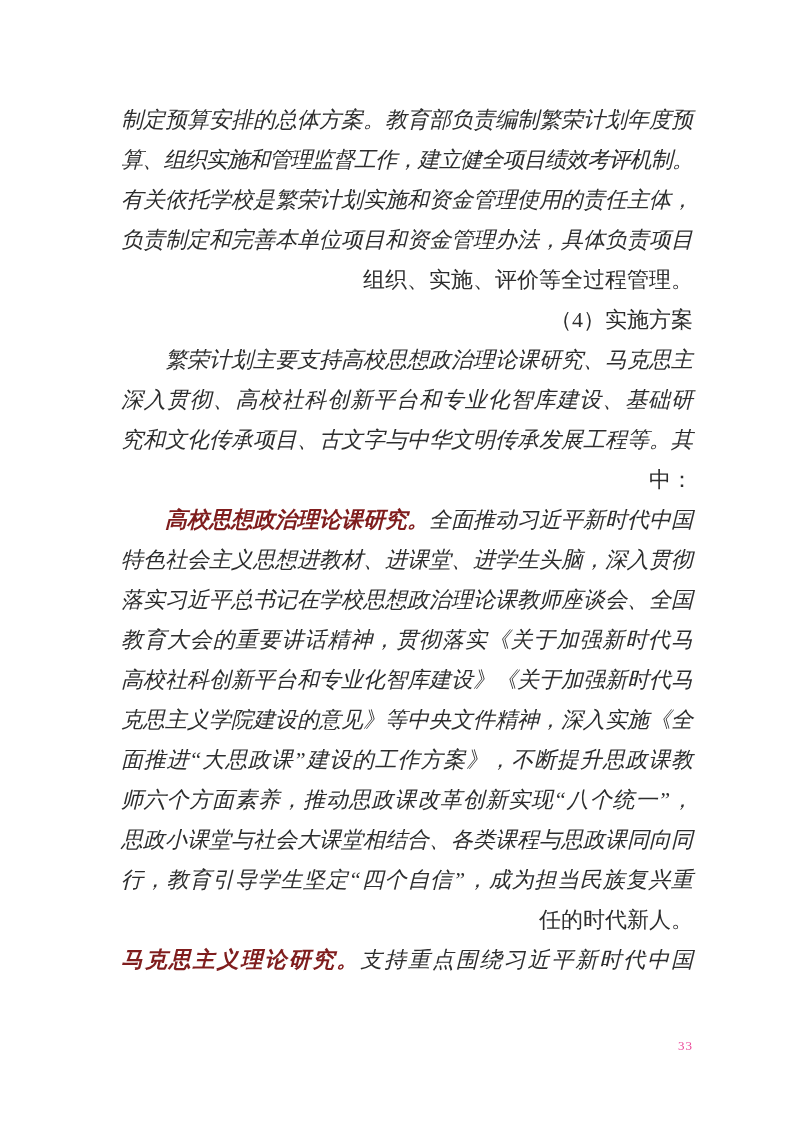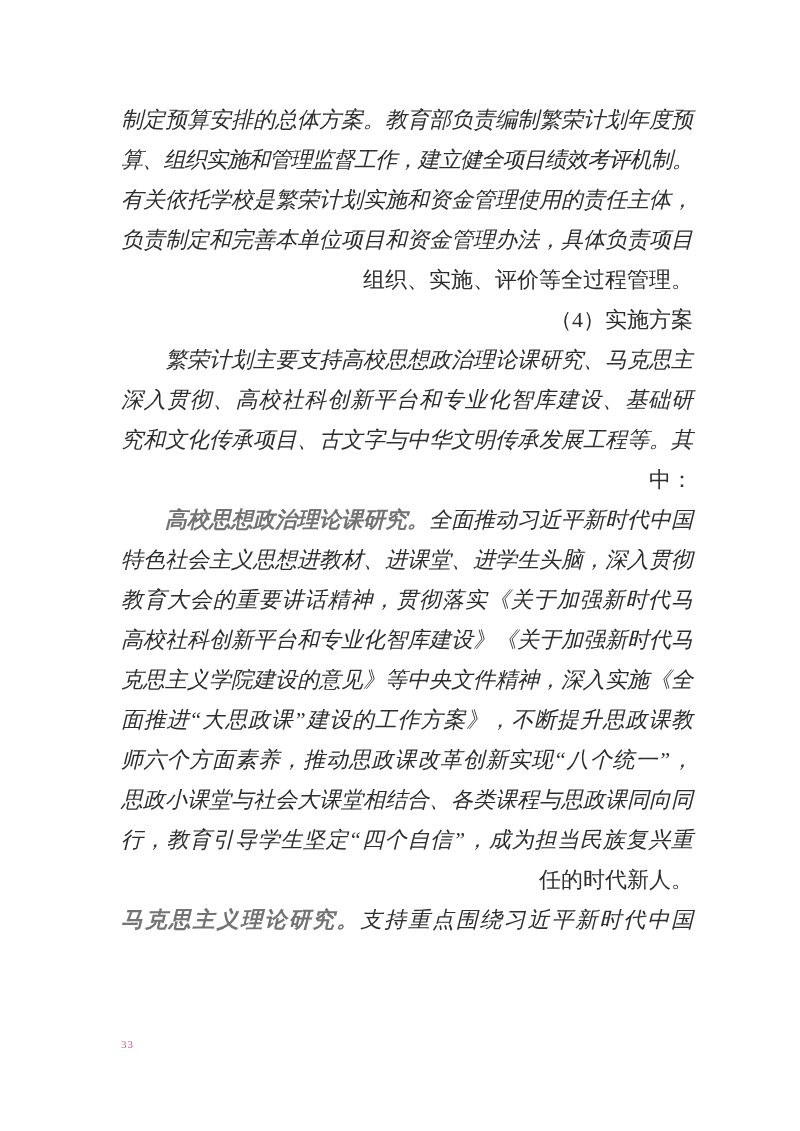--- a/index.html
+++ b/index.html
@@ -38,29 +38,29 @@
     font-style: italic;
   }
   .line.indent {
     text-indent: 44px;
   }
   .line.squeeze {
     letter-spacing: -1px;
   }
   .bold-lead {
     font-weight: 700;
-    color: #737373;
+    color: #7f1d1d;
   }
   .page-number {
     position: absolute;
     left: 121px;
     top: 1038px;
     width: 572px;
-    text-align: left;
-    font-size: 11px;
+    text-align: right;
+    font-size: 13px;
     color: #ec4899;
     letter-spacing: 1px;
   }
 </style>
 </head>
 <body>
 
 <div class="page">
 
   <div class="text-block">
@@ -69,20 +69,21 @@
     <div class="line stretch">有关依托学校是繁荣计划实施和资金管理使用的责任主体，</div>
     <div class="line stretch">负责制定和完善本单位项目和资金管理办法，具体负责项目</div>
     <div class="line">组织、实施、评价等全过程管理。</div>
     <div class="line indent">（4）实施方案</div>
     <div class="line stretch indent">繁荣计划主要支持高校思想政治理论课研究、马克思主</div>
     <div class="line stretch">深入贯彻、高校社科创新平台和专业化智库建设、基础研</div>
     <div class="line stretch">究和文化传承项目、古文字与中华文明传承发展工程等。其</div>
     <div class="line">中：</div>
     <div class="line stretch indent"><span class="bold-lead">高校思想政治理论课研究。</span><span>全面推动习近平新时代中国</span></div>
     <div class="line stretch">特色社会主义思想进教材、进课堂、进学生头脑，深入贯彻</div>
+    <div class="line stretch">落实习近平总书记在学校思想政治理论课教师座谈会、全国</div>
     <div class="line stretch">教育大会的重要讲话精神，贯彻落实《关于加强新时代马</div>
     <div class="line stretch">高校社科创新平台和专业化智库建设》《关于加强新时代马</div>
     <div class="line stretch">克思主义学院建设的意见》等中央文件精神，深入实施《全</div>
     <div class="line stretch">面推进“大思政课”建设的工作方案》，不断提升思政课教</div>
     <div class="line stretch">师六个方面素养，推动思政课改革创新实现“八个统一”，</div>
     <div class="line stretch">思政小课堂与社会大课堂相结合、各类课程与思政课同向同</div>
     <div class="line stretch">行，教育引导学生坚定“四个自信”，成为担当民族复兴重</div>
     <div class="line">任的时代新人。</div>
     <div class="line stretch"><span class="bold-lead">马克思主义理论研究。</span><span>支持重点围绕习近平新时代中国</span></div>
   </div>

